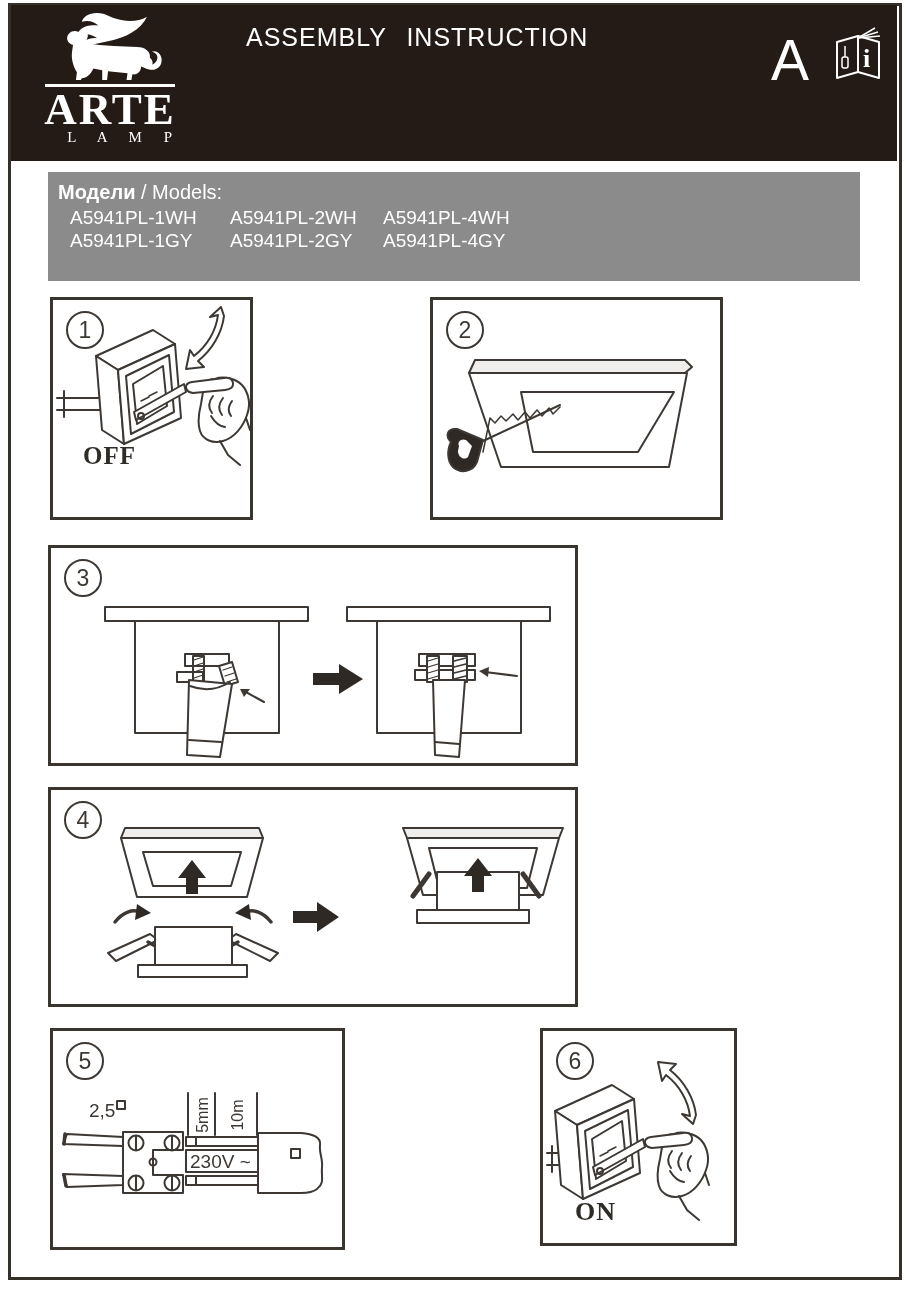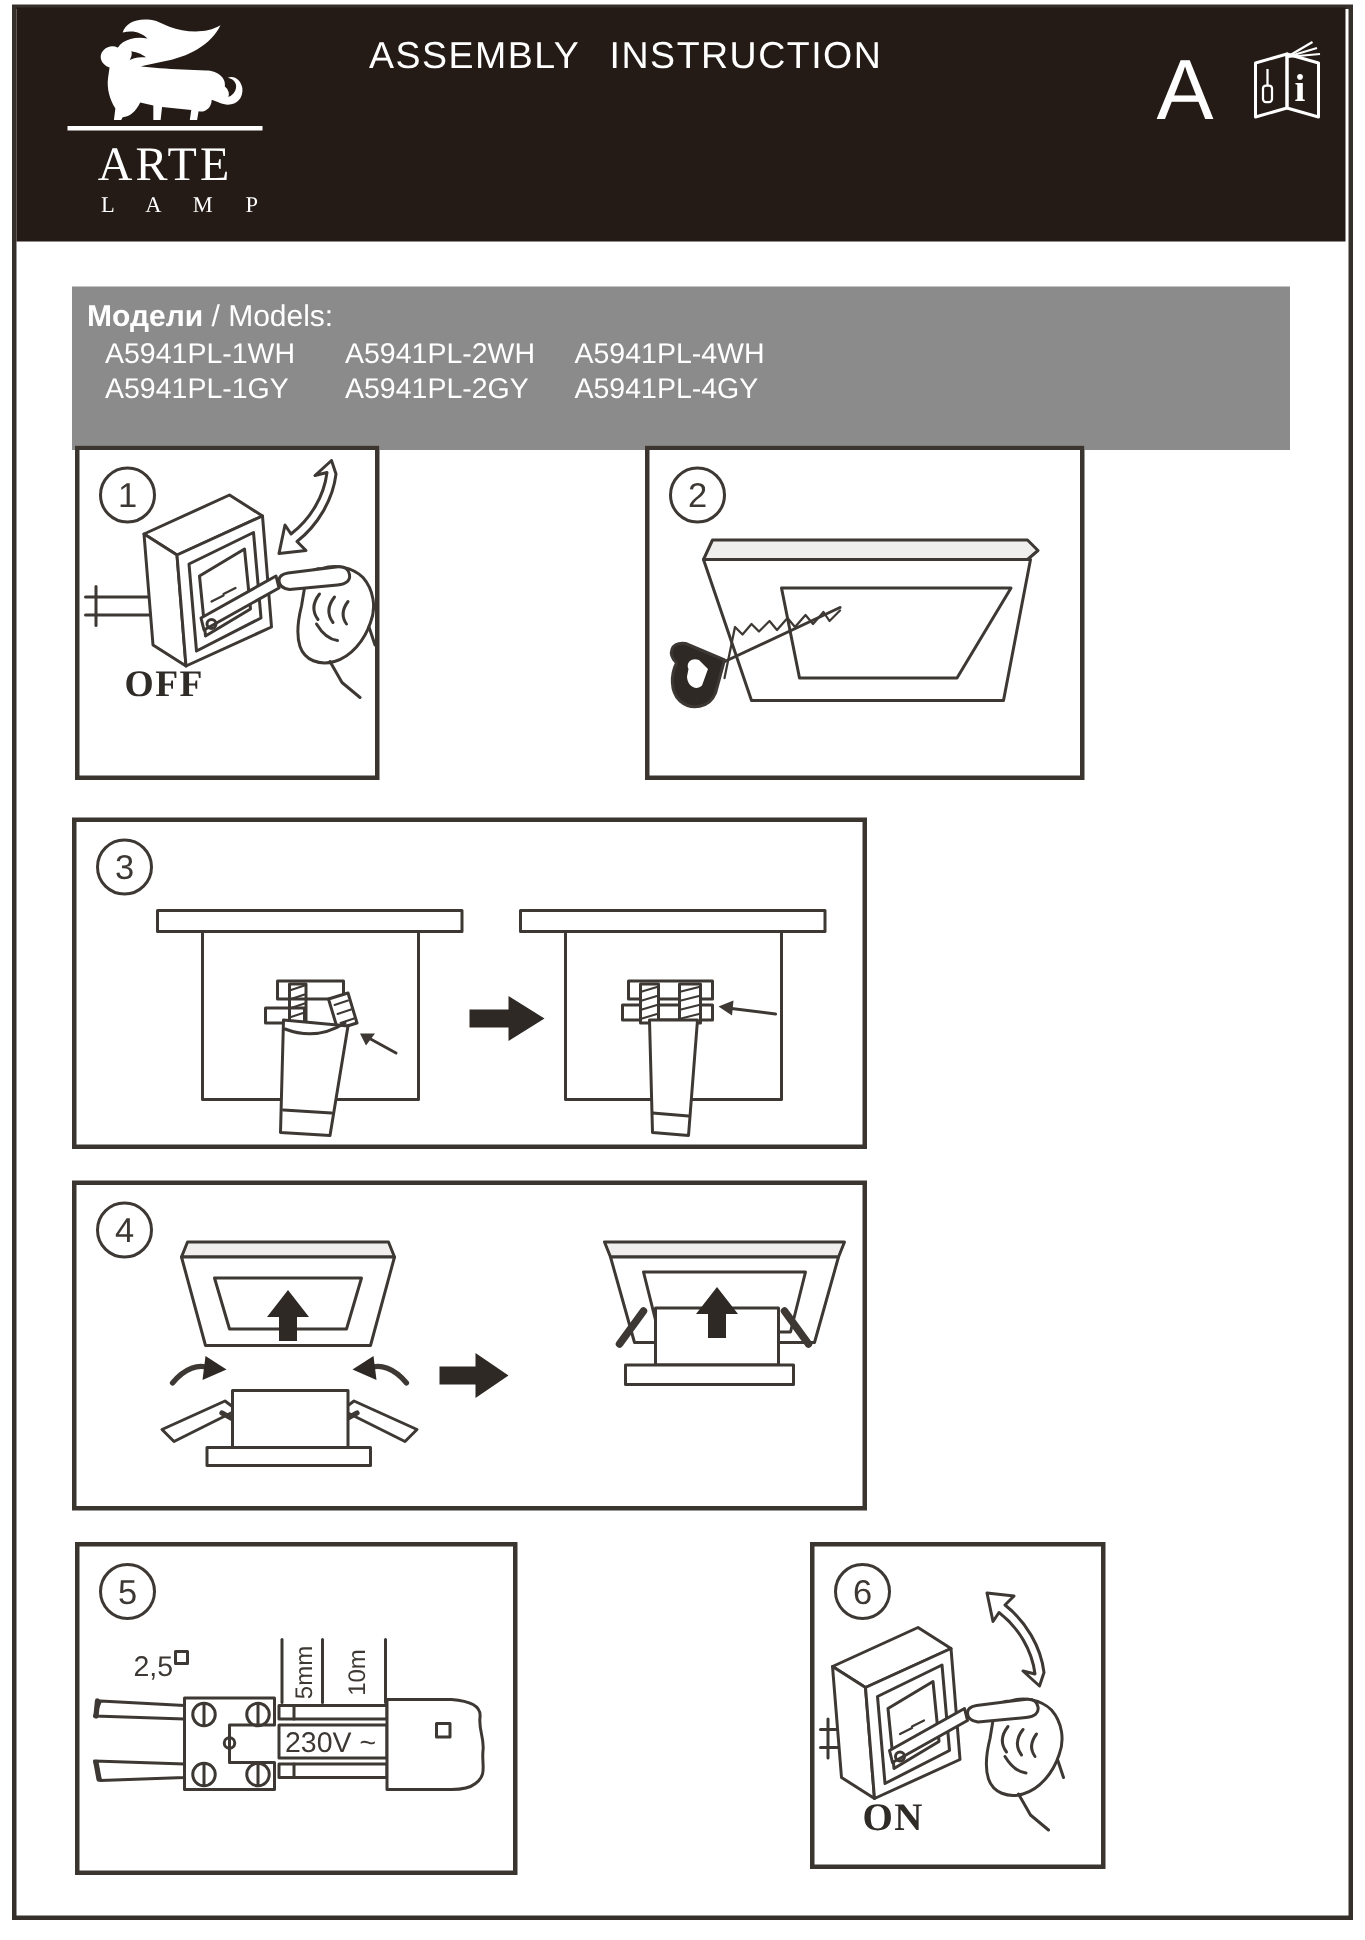--- a/index.html
+++ b/index.html
@@ -4,28 +4,28 @@
 <style>
   html,body{margin:0;padding:0;background:#fff;}
   .sheet{position:relative;width:910px;height:1293px;background:#fff;overflow:hidden;
          font-family:"Liberation Sans",sans-serif;color:#3d3833;}
   .frame{position:absolute;left:8px;top:3px;width:888px;height:1271px;border:3px solid #36302b;}
   
   .header{position:absolute;left:11px;top:5px;width:886px;height:156px;background:#241b16;}
   .logo{position:absolute;left:28px;top:4px;width:142px;text-align:center;color:#fff;}
   .logo svg{display:block;margin:2px auto 0;}
   .logo-bar{height:3px;background:#fff;margin:1px 6px 0;}
-  .arte{font-family:"Liberation Serif",serif;font-size:32px;line-height:44px;letter-spacing:2px;}
+  .arte{font-family:"Liberation Serif",serif;font-size:45px;line-height:44px;letter-spacing:2px;font-weight:bold;}
   .lamp{font-family:"Liberation Serif",serif;font-size:15px;letter-spacing:9px;margin-top:-2px;text-align:right;}
   .title-en{position:absolute;left:235px;top:18px;font-size:25px;color:#fff;letter-spacing:1px;word-spacing:12px;}
   .title-ru{position:absolute;left:235px;top:84px;font-size:42px;color:#fff;letter-spacing:1px;}
   .doc-letter{position:absolute;left:760px;top:22px;font-size:57px;color:#fff;}
   .booklet{position:absolute;left:820px;top:20px;}
   
-  .models{position:absolute;left:48px;top:191px;width:812px;height:109px;background:#8b8b8b;color:#fff;}
+  .models{position:absolute;left:48px;top:172px;width:812px;height:109px;background:#8b8b8b;color:#fff;}
   .models-heading{margin:9px 0 2px 10px;font-size:20px;}
   .models-heading b{font-weight:bold;}
   .ws-pre{white-space:pre-wrap;}
   .model-row{margin-left:22px;line-height:23px;font-size:19px;}
   .model-row span{display:inline-block;}
   .model-row span:nth-child(1){width:160px;}
   .model-row span:nth-child(2){width:153px;}
   
   .step{position:absolute;border:3px solid #3b3530;background:#fff;box-sizing:border-box;}
   #step1{left:50px;top:297px;width:203px;height:223px;}

